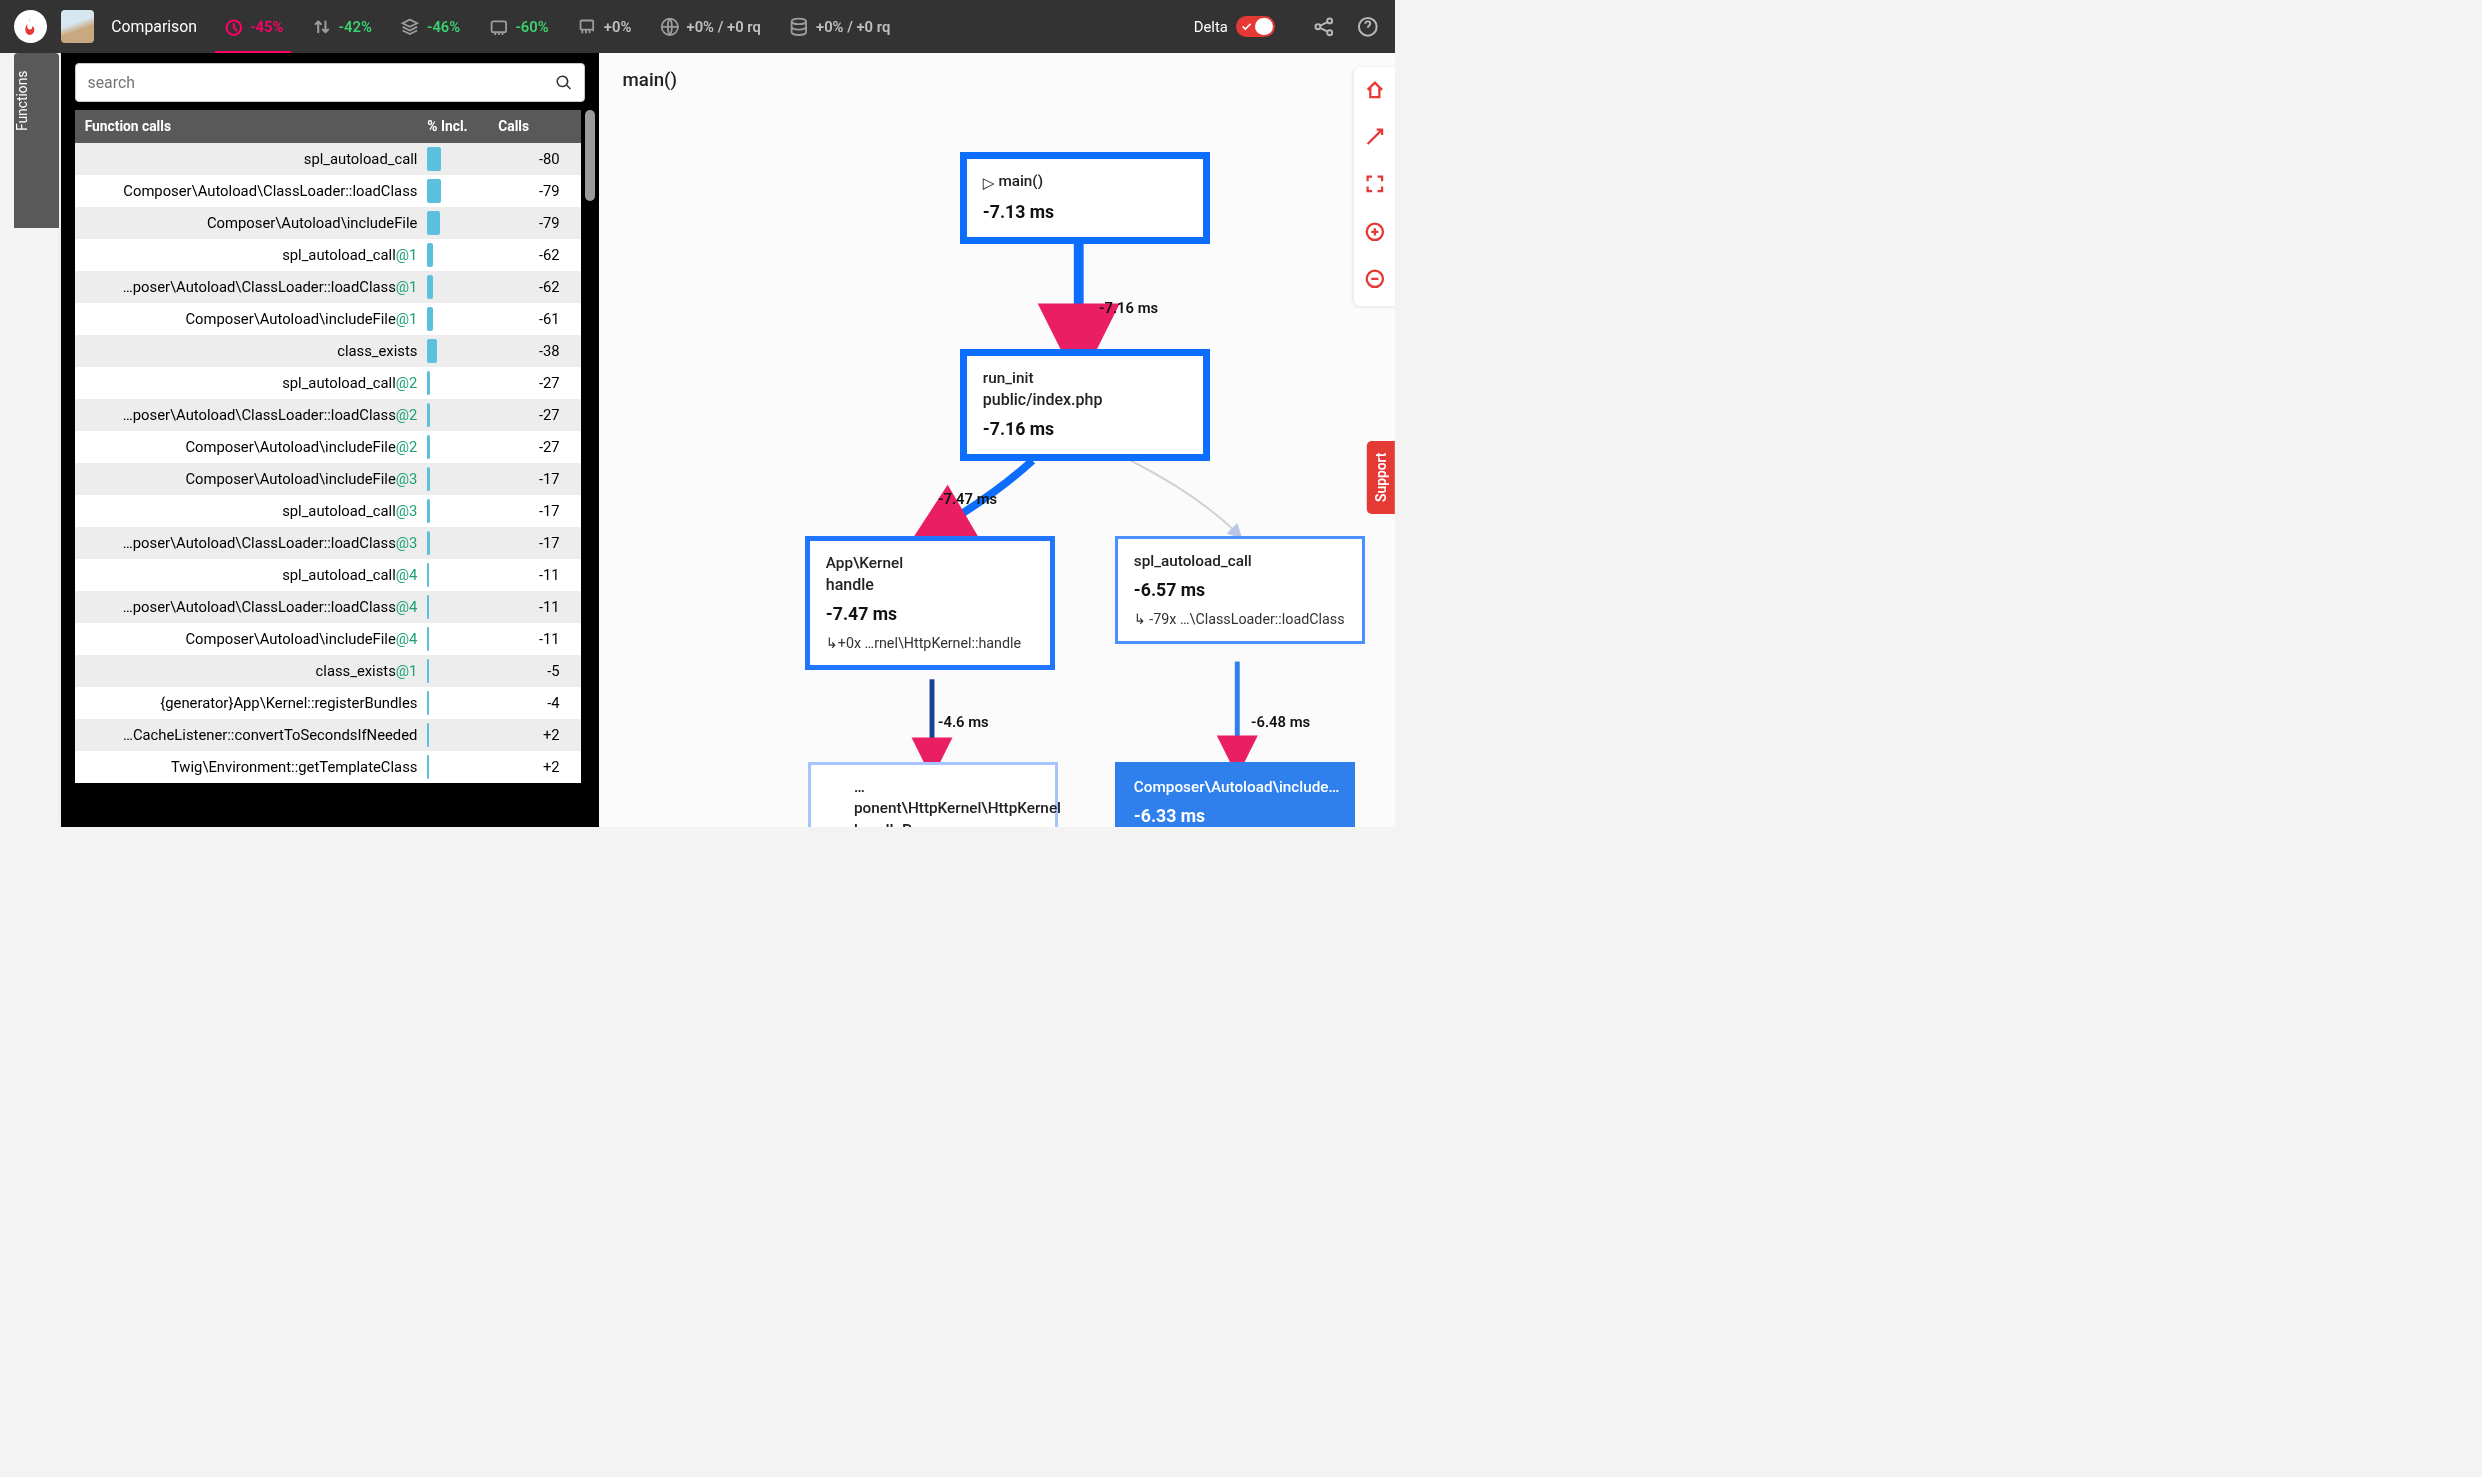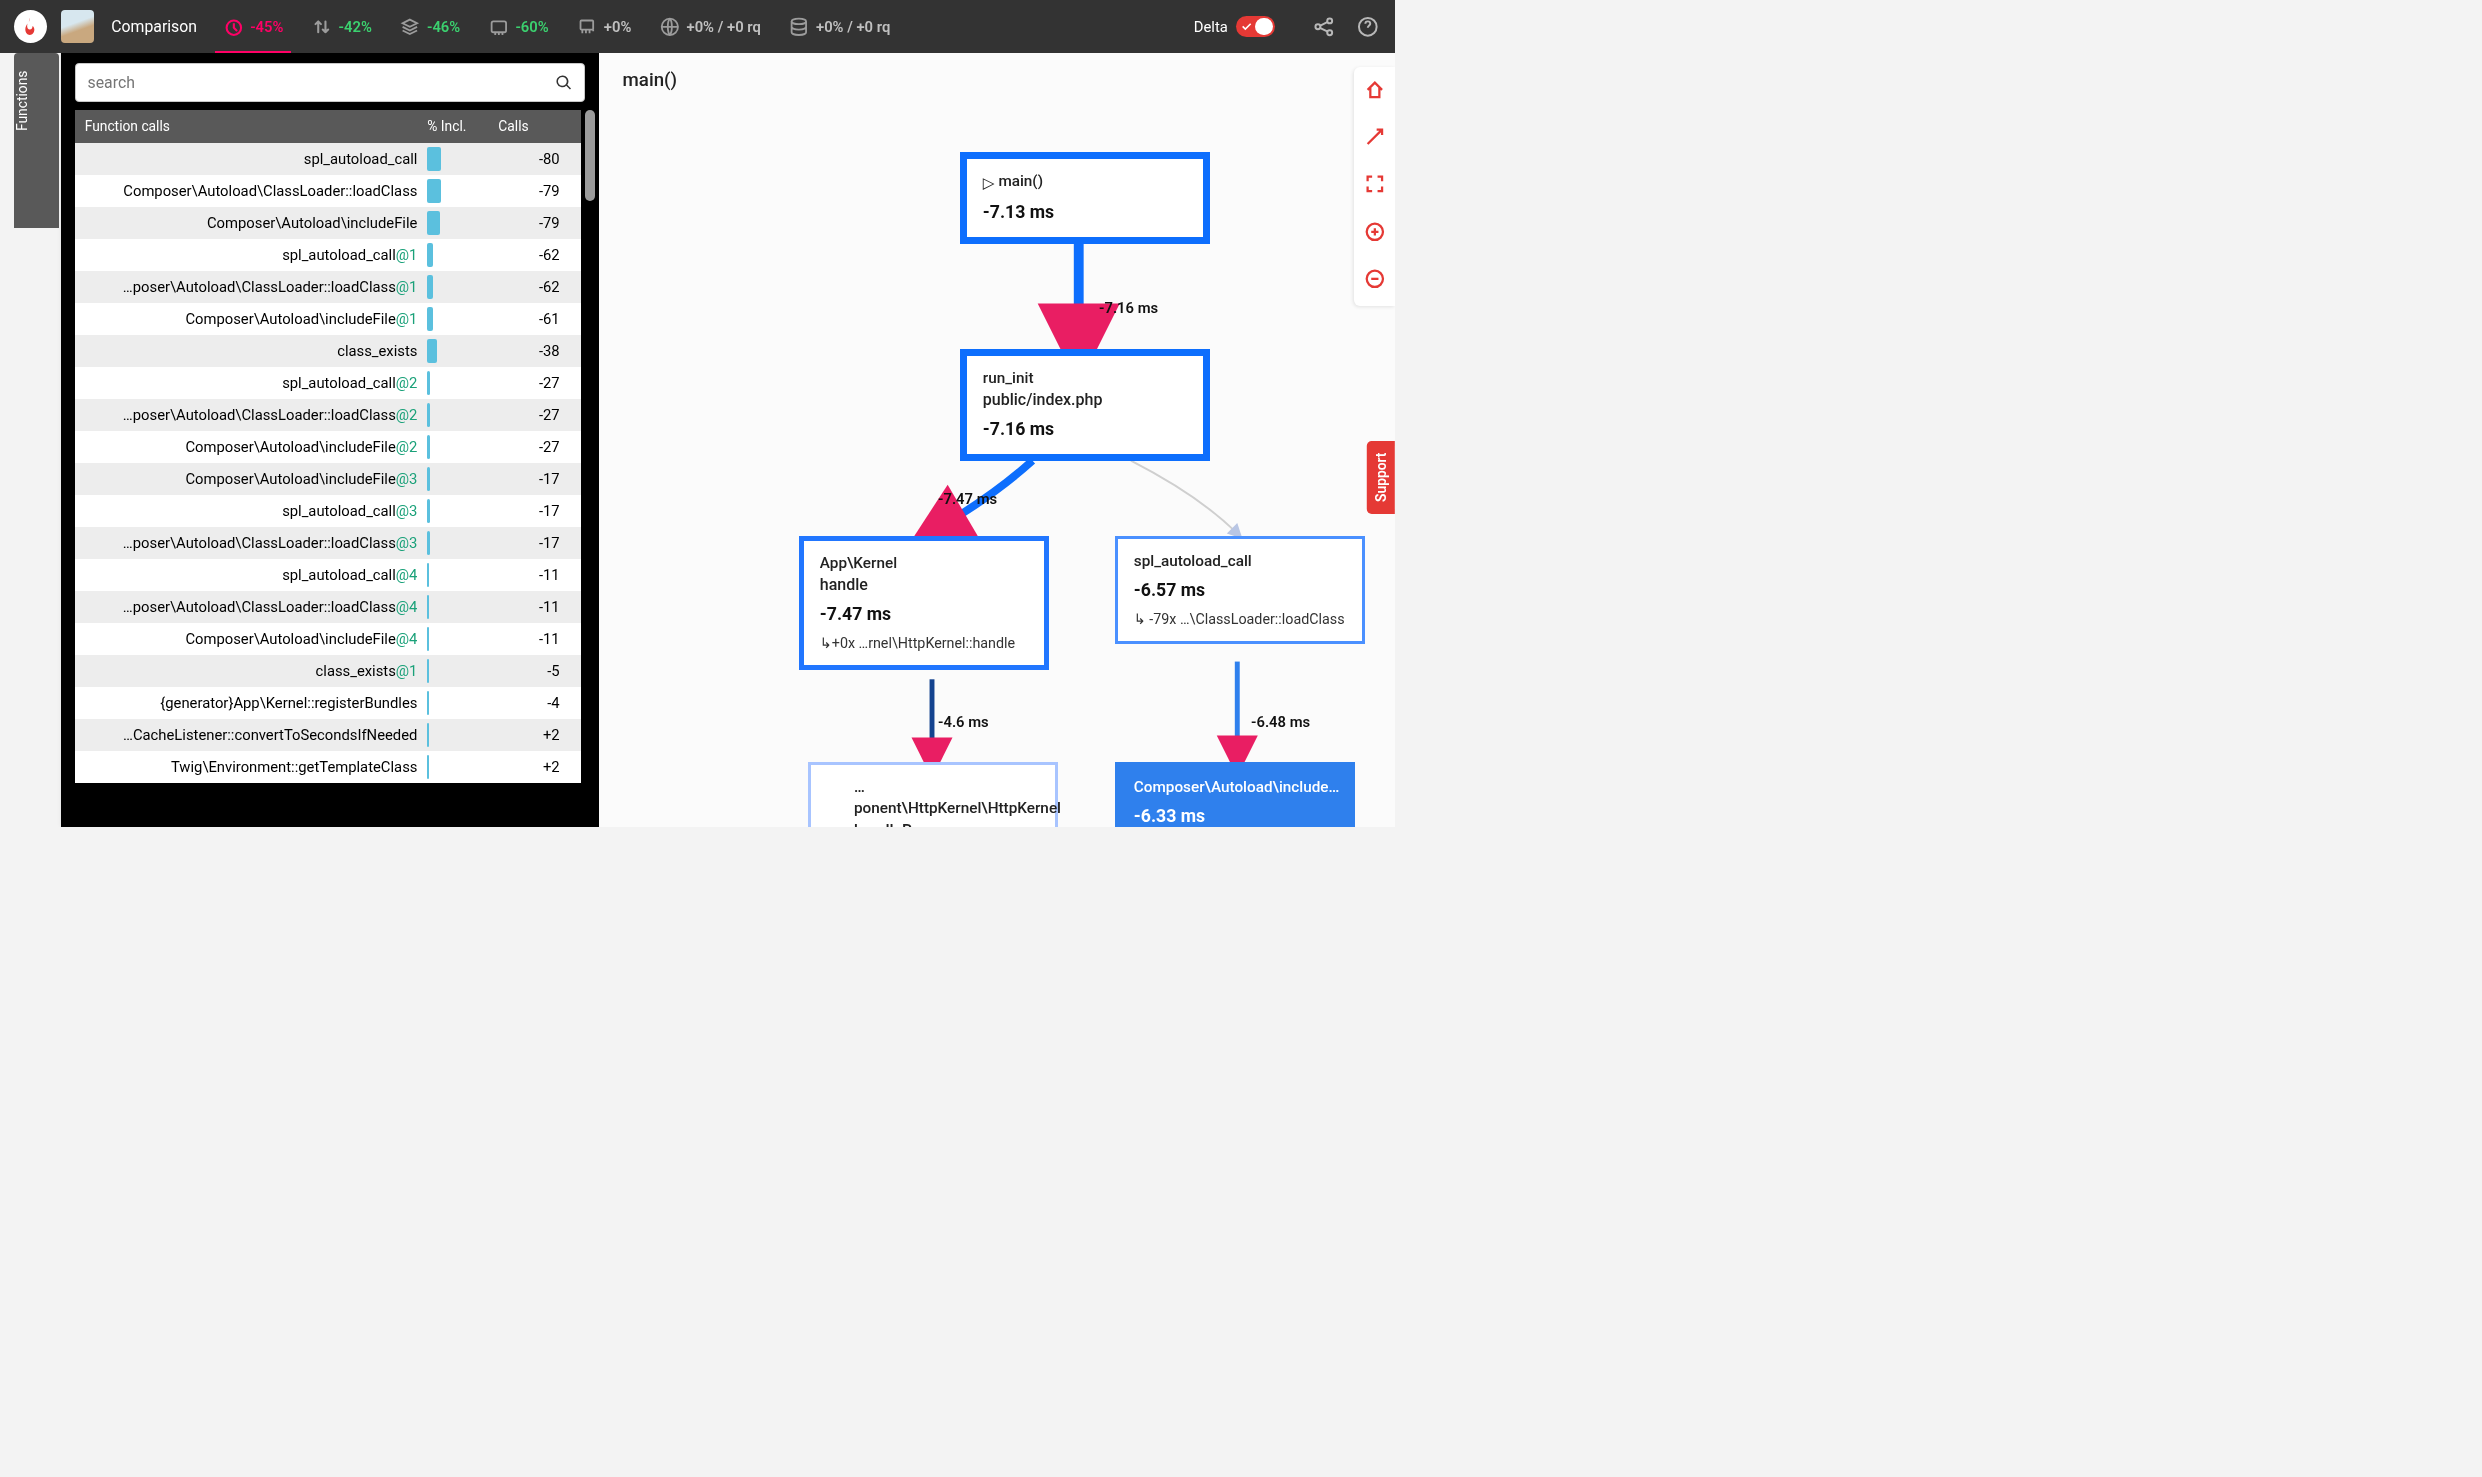--- a/index.html
+++ b/index.html
@@ -27,21 +27,21 @@
 .topbar .iconbtn { width:27.6px; margin-left:15.8px; display:flex; justify-content:center; }
 .topbar .iconbtn svg{width:23.6px;height:23.6px;stroke:#b8b8b8;fill:none;stroke-width:2;}
 
 
 .main { flex:1; display:flex; position:relative; overflow:hidden;}
 .side-tab { width:45px; background:#595959; color:#fff; font-size:13.8px; display:flex; align-items:flex-start; justify-content:center; padding-top:79px; position:absolute; left:13.8px; top:0; height:175px; border-radius:0 0 3.9px 3.9px; writing-mode:vertical-rl; transform:rotate(180deg);}
 .panel { width:538px; height:100%; background:#000000; box-shadow:2px 0 5.9px rgba(0,0,0,.15); display:flex; flex-direction:column; margin-left:61px; position:relative;}
 .panel .search { margin:9.9px 13.8px 7.9px; height:39px; background:#fff; border:1px solid #c8c8c8; border-radius:3.9px; display:flex; align-items:center; padding:0 11.8px; }
 .panel .search input { flex:1; border:none; outline:none; font-size:15.8px; color:#555; background:transparent;}
 .panel .search svg{width:17.7px;height:17.7px;fill:#333;}
-.panel .hdr { display:flex; background:#595959; color:#fff; font-size:13.8px; font-weight:400; height:33px; align-items:center; margin:0 17.7px 0 13.8px;}
+.panel .hdr { display:flex; background:#595959; color:#fff; font-size:13.8px; font-weight:700; height:33px; align-items:center; margin:0 17.7px 0 13.8px;}
 .panel .hdr .c1{flex:1;padding-left:9.9px;} .panel .hdr .c2{width:71px;} .panel .hdr .c3{width:83px;text-align:left;}
 .panel .rows { flex:1; overflow:hidden; margin:0 17.7px 0 13.8px;}
 .panel .row { display:flex; height:32px; align-items:center; font-size:14.8px; }
 .panel .row:nth-child(odd){background:#ededed;} .panel .row:nth-child(even){background:#fff;}
 .panel .row .c1{flex:1;text-align:right;padding-right:9.9px;white-space:nowrap;overflow:hidden;}
 .panel .row .c1 .at{color:#1aa179;}
 .panel .row .c2{width:71px;display:flex;align-items:center;}
 .panel .row .bar{height:23.6px;background:#5bc0de;border-radius:2px;}
 .panel .row .c3{width:83px;text-align:right;padding-right:21.7px;}
 .scrollbar{position:absolute;right:3.9px;top:57px;bottom:0;width:9.9px;background:transparent;}
@@ -350,21 +350,21 @@
 
       <div class="node b8" style="left:361px;top:99px;width:250px">
         <div class="t1"><span style="display:inline-block;vertical-align:-2px">▷</span> <span>main()</span></div>
         <div class="ms">-7.13 ms</div>
       </div>
       <div class="node b8" style="left:361px;top:296px;width:250px">
         <div class="t1">run_init</div>
         <div class="t2">public/index.php</div>
         <div class="ms">-7.16 ms</div>
       </div>
-      <div class="node b6" style="left:200px;top:483px;width:250px">
+      <div class="node b6" style="left:206px;top:483px;width:250px">
         <div class="t1">App\Kernel</div>
         <div class="t2">handle</div>
         <div class="ms">-7.47 ms</div>
         <div class="sub">↳+0x   …rnel\HttpKernel::handle</div>
       </div>
       <div class="node b4" style="left:516px;top:483px;width:250px">
         <div class="t1">spl_autoload_call</div>
         <div class="ms">-6.57 ms</div>
         <div class="sub">↳ -79x  …\ClassLoader::loadClass</div>
       </div>

